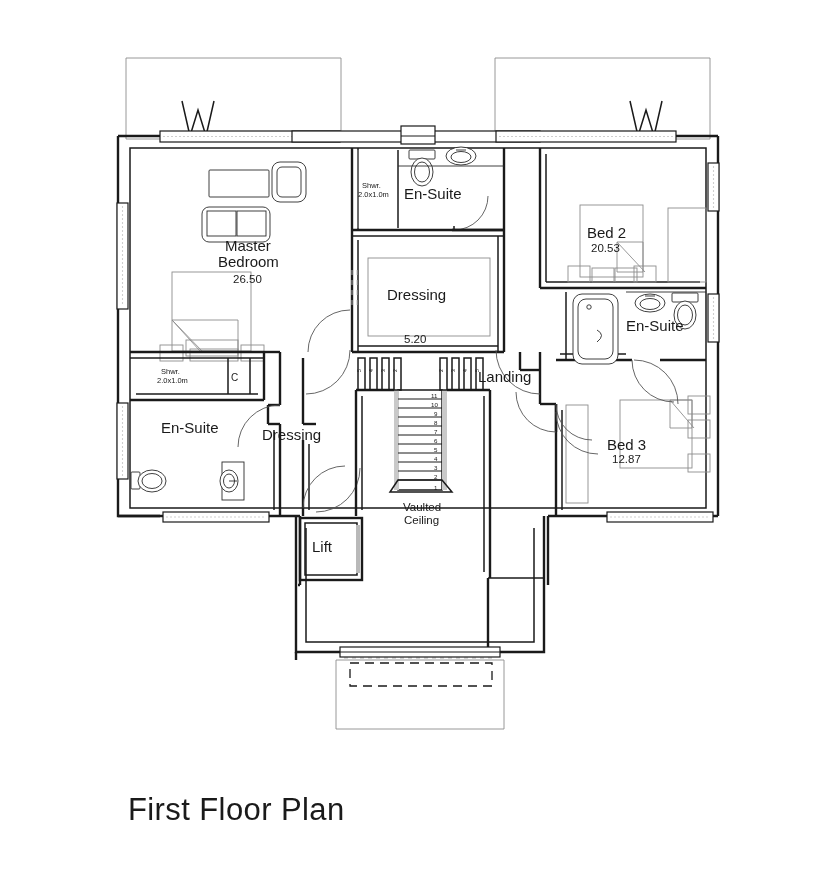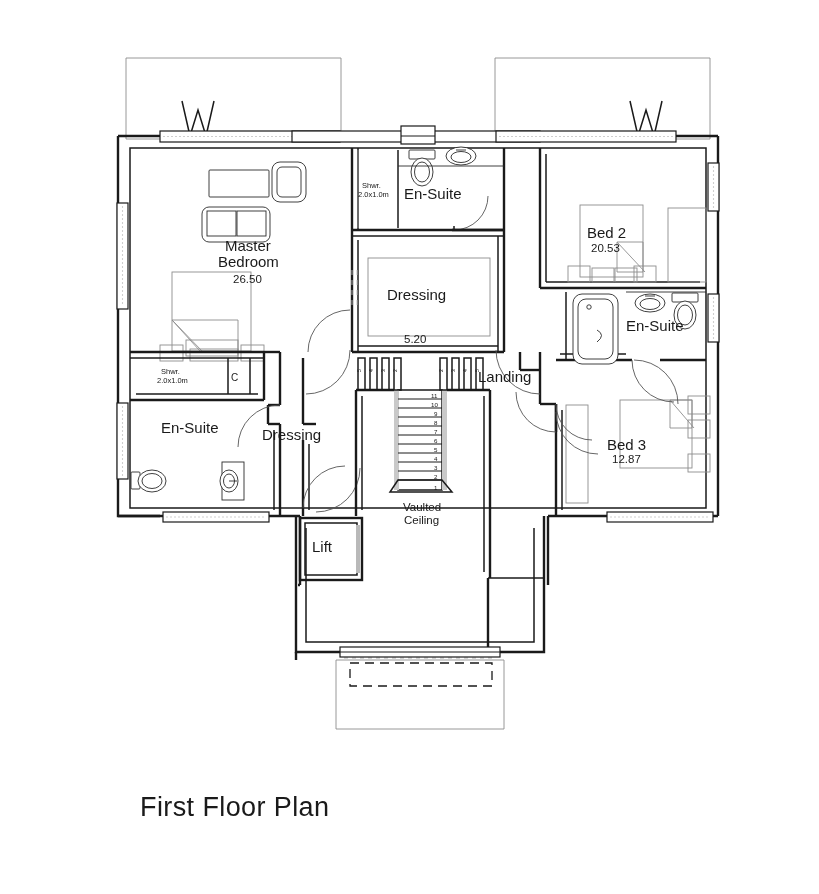--- a/index.html
+++ b/index.html
@@ -1,23 +1,23 @@
 <!DOCTYPE html>
 <html><head>
 <meta charset="utf-8">
 <title>First Floor Plan</title>
 <style>
   html,body{margin:0;padding:0;background:#ffffff;}
   body{width:819px;height:894px;font-family:"Liberation Sans",sans-serif;color:#111;}
   #plan-root{position:relative;width:819px;height:894px;overflow:hidden;background:#fff;}
   svg{display:block;}
   .plan-title{
-    position:absolute;left:140px;top:792px;
+    position:absolute;left:128px;top:792px;
     font-family:"Liberation Sans",sans-serif;
-    font-size:27px;font-weight:400;letter-spacing:0.4px;color:#1a1a1a;
+    font-size:31px;font-weight:400;letter-spacing:0.4px;color:#1a1a1a;
     white-space:nowrap;
   }
 </style>
 </head>
 <body>
 
 <div id="plan-root">
 
 <svg width="819" height="894" viewBox="0 0 819 894">
   <defs>

